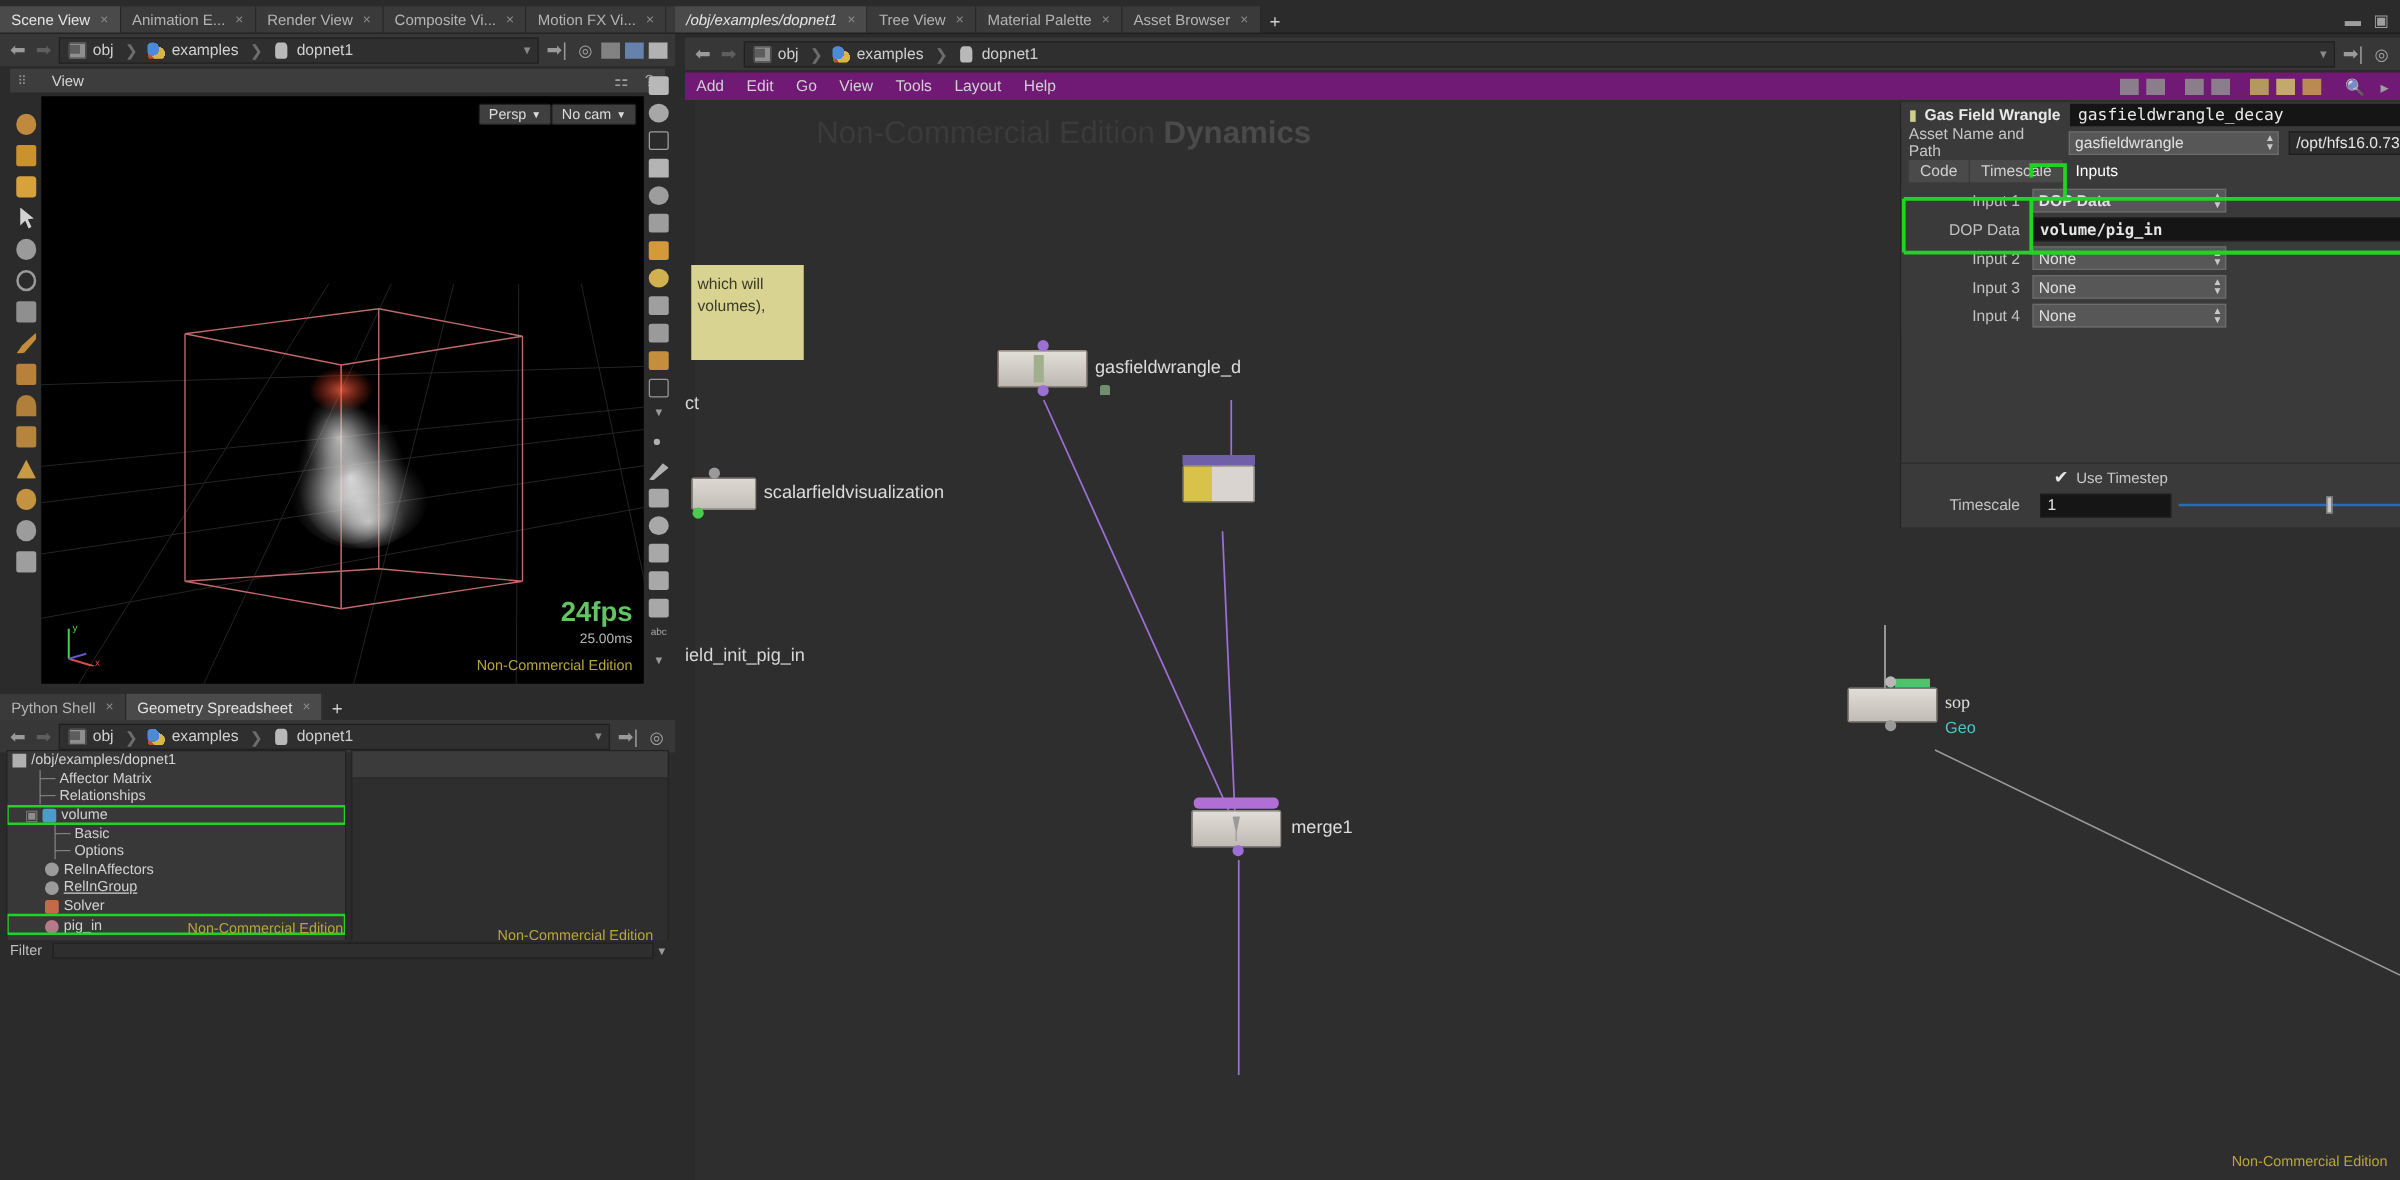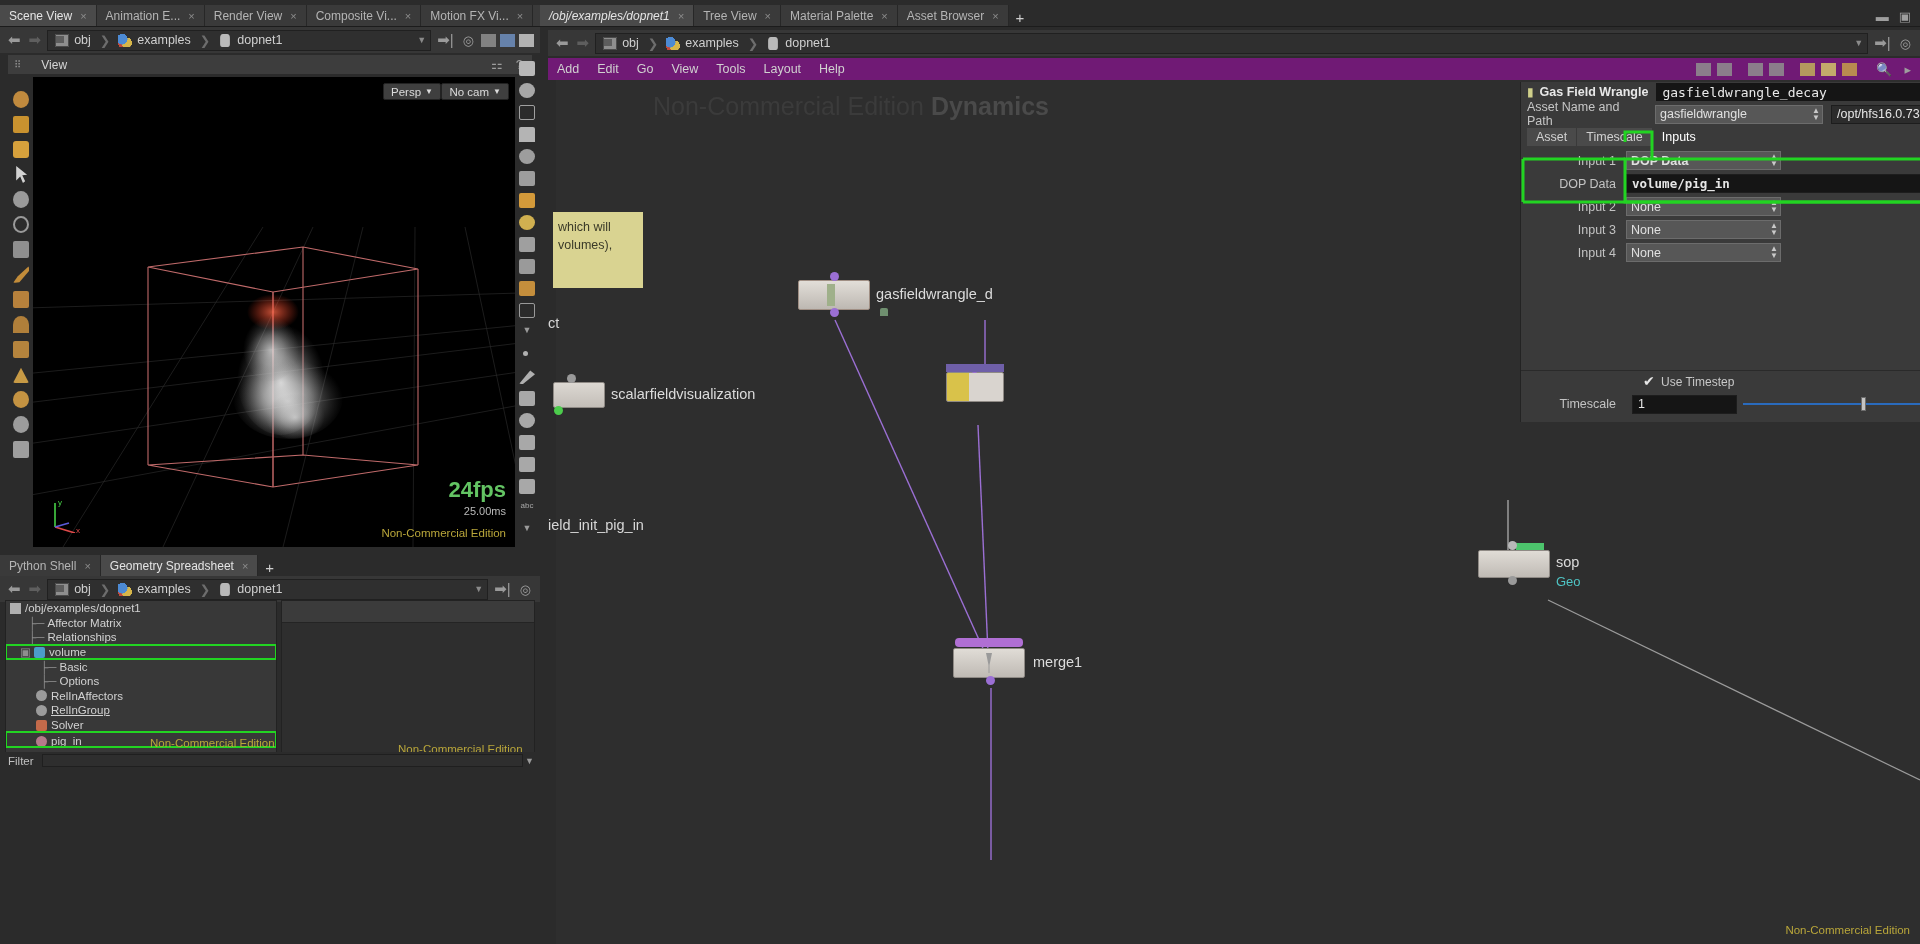--- a/index.html
+++ b/index.html
@@ -676,21 +676,21 @@
         </div>
         <div class="dot-out" style="background:#9b6fd4;left:33px;top:28px;"></div>
         <div class="lbl" style="left:80px;top:6px;">merge1</div>
       </div>
 
       <div class="node" style="left:930px;top:470px;">
         <div style="position:absolute;left:38px;top:-7px;width:28px;height:7px;background:#4cc46c;"></div>
         <div class="body" style="width:72px;height:28px;background:linear-gradient(180deg,#e0dcd6,#c0bbb5);"></div>
         <div class="dot-in" style="background:#b8b8b8;left:30px;top:-9px;"></div>
         <div class="dot-out" style="background:#9a9a9a;left:30px;top:26px;"></div>
-        <div class="lbl" style="left:78px;top:4px;">sop</div>
+        <div class="lbl" style="left:78px;top:4px;font-family:Liberation Serif, serif;">sop</div>
         <div style="position:absolute;left:78px;top:24px;color:#4fc4c4;font-size:13px;">Geo</div>
       </div>
 
       <div id="nce-ne">Non-Commercial Edition</div>
     </div>
 
     <div id="param">
 
       <div id="param-title">
         <span style="color:#cfcf8a;font-size:12px;">▮</span>
@@ -708,21 +708,21 @@
               <span>▼</span>
             </span>
         </span>
         <span class="txtfield" style="flex:1;">
           <span>/opt/hfs16.0.736/houdini/otls/OPlibDop.hda</span>
         </span>
 
       </div>
 
       <div id="subtabs">
-        <span class="stab">Asset</span>
+        <span class="stab">Code</span>
         <span class="stab">Timescale</span>
         <span class="stab active">Inputs</span>
       </div>
 
       <div id="inputs-area">
         <div class="prow">
           <span class="plab">Input 1</span>
           <span class="combo" style="width:155px;">
             <span style="font-weight:bold;">DOP Data</span>
             <span class="spin">

